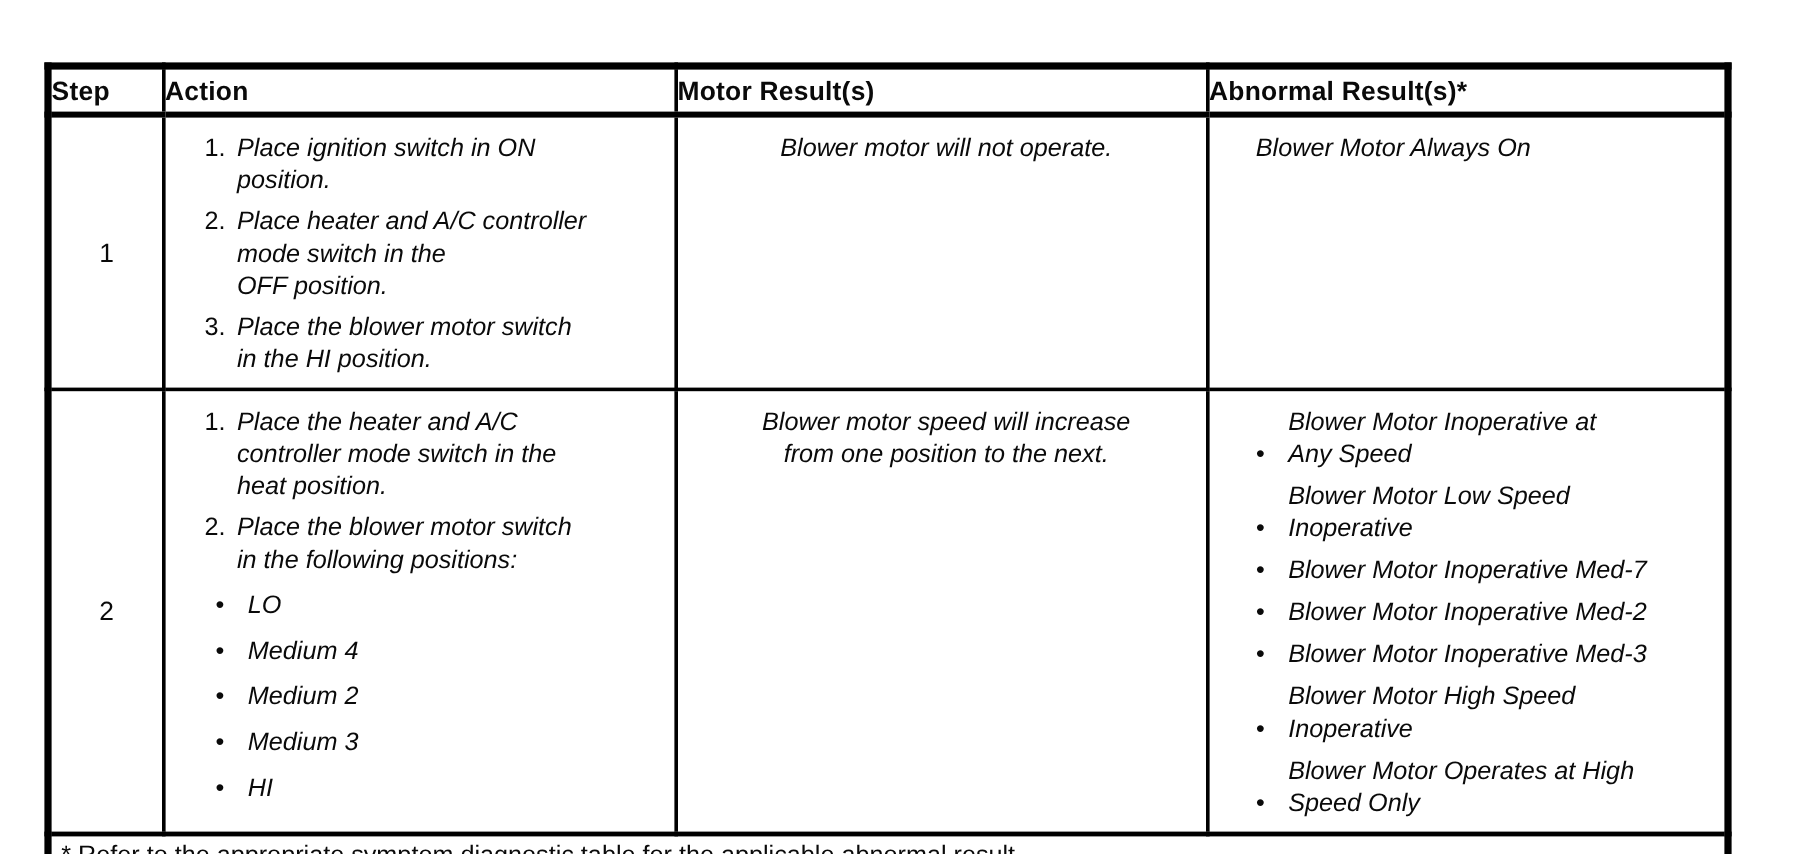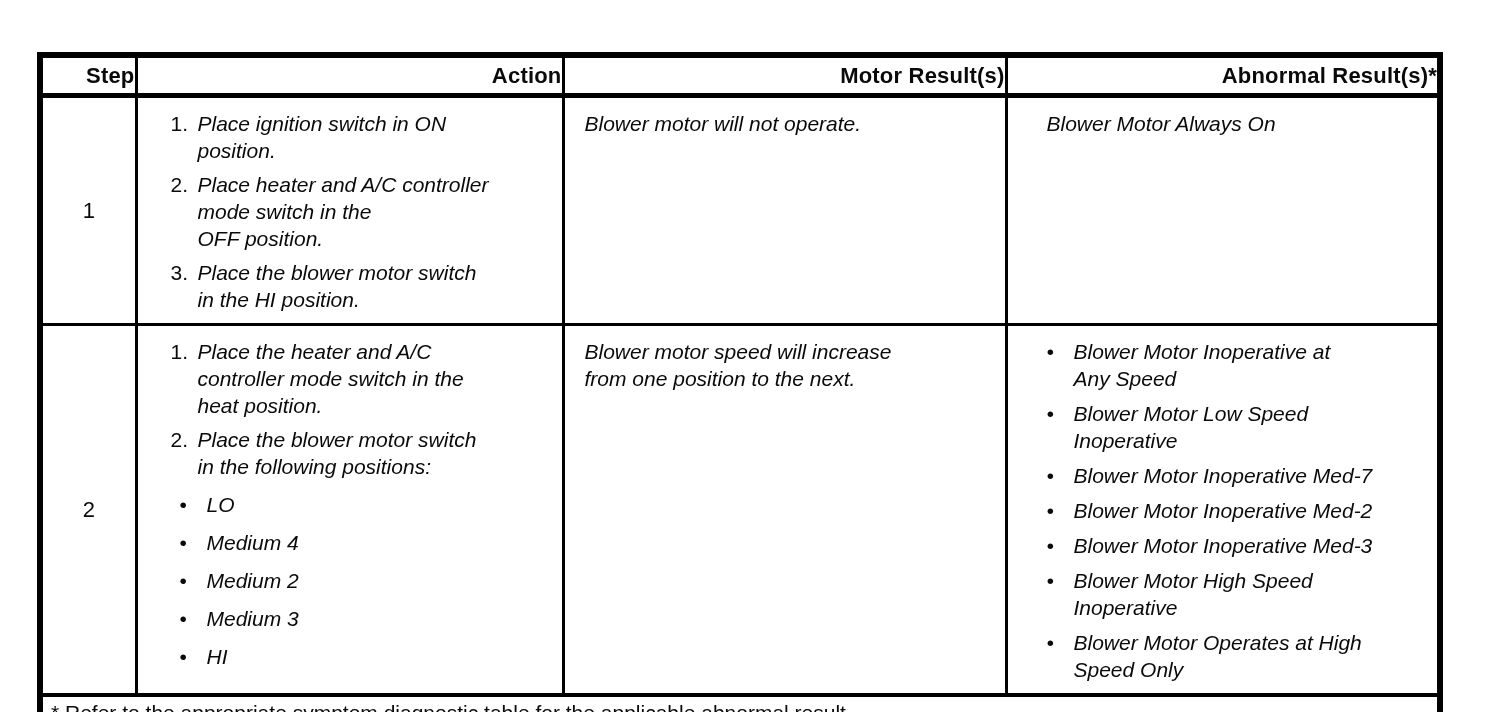--- a/index.html
+++ b/index.html
@@ -37,32 +37,32 @@
     padding: 0;
   }
   tr.header-row { height: 40px; }
   tr.body-row-1 { height: 213px; }
   tr.body-row-2 { height: 357px; }
   tr.foot-row   { height: 36px;  }
 
   .diag-table th {
     font-size: 22px;
     font-weight: 700;
-    text-align: right;
+    text-align: left;
     vertical-align: middle;
     border-bottom: 5px solid #000;
     letter-spacing: 0.2px;
   }
   td.step-cell {
     text-align: center;
     vertical-align: middle;
     font-size: 22px;
   }
   td.action-cell   { padding: 12px 8px 10px 33px; }
-  td.normal-cell   { padding: 12px 12px 10px 20px; }
+  td.normal-cell   { padding: 12px 12px 10px 20px; text-align: center; }
   td.abnormal-cell { padding: 12px 10px 10px 15px; }
 
   .pre { white-space: pre-line; font-style: italic; }
 
   .num-item { display: flex; align-items: flex-start; }
   .num-item + .num-item { margin-top: 7px; }
   .num {
     flex: 0 0 27px;
     width: 27px;
   }
@@ -72,21 +72,21 @@
   .bullet-item {
     display: flex;
     align-items: flex-start;
     margin-top: 11px;
   }
   .bullet-item::before {
     content: "\2022";
     flex: 0 0 27px;
     width: 27px;
   }
-  .ab-list .bullet-item { margin-top: 8px; }
+  .ab-list .bullet-item { margin-top: 8px; align-items: flex-end; }
   .ab-list .bullet-item:first-child { margin-top: 0; }
 
   .italic { font-style: italic; margin-left: 24px; }
 
   td.footnote-cell {
     vertical-align: middle;
     padding: 2px 8px 4px 8px;
     border-top: 4px solid #000;
   }
 </style>

